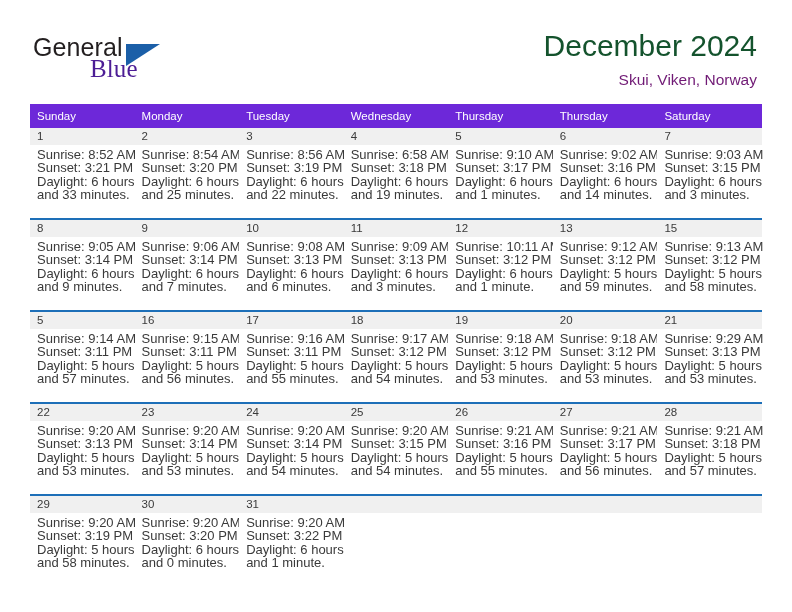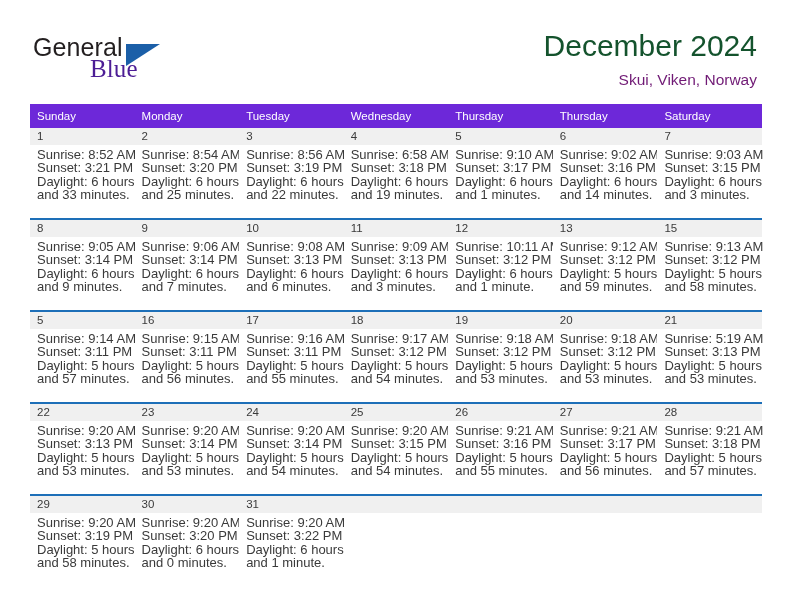--- a/index.html
+++ b/index.html
@@ -407,21 +407,21 @@
                 <div>Sunset: 3:12 PM</div>
                 <div>Daylight: 5 hours</div>
                 <div>and 53 minutes.</div>
               </div>
             </div>
           </td>
           <td>
             <div class="daycell">
               <div class="daynum-band">21</div>
               <div class="details">
-                <div>Sunrise: 5:19 AM</div>
+                <div>Sunrise: 9:29 AM</div>
                 <div>Sunset: 3:13 PM</div>
                 <div>Daylight: 5 hours</div>
                 <div>and 53 minutes.</div>
               </div>
             </div>
           </td>
         </tr>
         <tr class="week-sep">
           <td colspan="7"></td>
         </tr>

